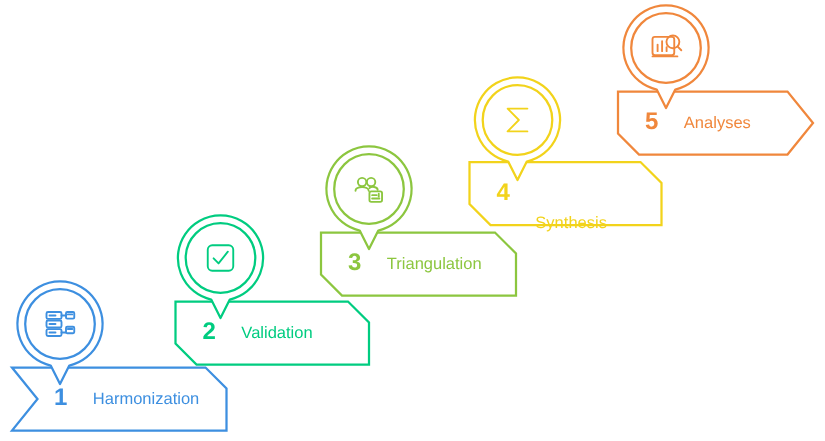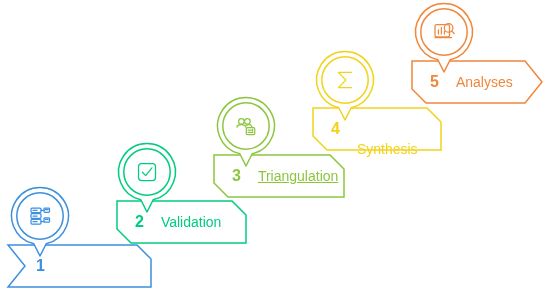--- a/index.html
+++ b/index.html
@@ -8,37 +8,38 @@
   #stage{position:relative;width:550px;height:294px;background:#fff;}
 
   .step{position:absolute;}
 
   .banner{position:absolute;left:0;top:0;}
   .banner svg{display:block;overflow:visible;}
 
   .blabel{position:absolute;display:flex;align-items:center;
           height:100%;top:0;pointer-events:none;}
   .num{font-size:16px;font-weight:bold;line-height:1;}
-  .txt{font-size:14px;line-height:1;margin-left:17px;}
+  .txt{font-size:11px;line-height:1;margin-left:17px;}
 
   .pin{position:absolute;}
   .pin svg{display:block;overflow:visible;}
 </style>
 </head>
 <body>
 
 <div id="stage">
     <div class="step" style="left: 8px; top: 245px; width: 143px; height: 42px;">
       <div class="banner">
         <svg width="143" height="42" viewBox="0 0 143 42">
           <path d="M 0 0 L 129 0 L 143 14 L 143 42 L 0 42 L 17 21 Z" fill="#ffffff" stroke="#3d8fe0" stroke-width="1.5" stroke-linejoin="miter"></path>
         </svg>
       </div>
       <div class="blabel" style="left: 28px;">
         <span class="num" style="color: rgb(61, 143, 224);">1</span>
+        <span class="txt" style="color: rgb(61, 143, 224);">Harmonization</span>
       </div>
     </div>
     <div class="pin" style="left: 10px; top: 186px;">
       <svg width="60" height="72" viewBox="0 0 60 72">
         <path d="M 23.8 57.71497790004531 A 28.4 28.4 0 1 1 36.2 57.71497790004531 L 30 70 Z" fill="#ffffff" stroke="#3d8fe0" stroke-width="1.5" stroke-linejoin="round"></path>
         <circle cx="30" cy="30" r="23.2" fill="none" stroke="#3d8fe0" stroke-width="1.5"></circle>
         <g transform="translate(30,30)">
           <rect x="-9" y="-8" width="10" height="4.6" rx="1" fill="none" stroke="#3d8fe0" stroke-width="1.25" stroke-linecap="round" stroke-linejoin="round"></rect>
           <rect x="-9" y="-2.3" width="10" height="4.6" rx="1" fill="none" stroke="#3d8fe0" stroke-width="1.25" stroke-linecap="round" stroke-linejoin="round"></rect>
           <rect x="-9" y="3.4" width="10" height="4.6" rx="1" fill="none" stroke="#3d8fe0" stroke-width="1.25" stroke-linecap="round" stroke-linejoin="round"></rect>
@@ -76,21 +77,21 @@
       </svg>
     </div>
     <div class="step" style="left: 214px; top: 155px; width: 130px; height: 42px;">
       <div class="banner">
         <svg width="130" height="42" viewBox="0 0 130 42">
           <path d="M 0 0 L 116 0 L 130 14 L 130 42 L 14 42 L 0 28 Z" fill="#ffffff" stroke="#8cc63f" stroke-width="1.5" stroke-linejoin="miter"></path>
         </svg>
       </div>
       <div class="blabel" style="left: 18px;">
         <span class="num" style="color: rgb(140, 198, 63);">3</span>
-        <span class="txt" style="color: rgb(140, 198, 63); text-decoration: underline;">Triangulation</span>
+        <span class="txt" style="color: rgb(140, 198, 63);">Triangulation</span>
       </div>
     </div>
     <div class="pin" style="left: 216px; top: 96px;">
       <svg width="60" height="72" viewBox="0 0 60 72">
         <path d="M 23.8 57.71497790004531 A 28.4 28.4 0 1 1 36.2 57.71497790004531 L 30 70 Z" fill="#ffffff" stroke="#8cc63f" stroke-width="1.5" stroke-linejoin="round"></path>
         <circle cx="30" cy="30" r="23.2" fill="none" stroke="#8cc63f" stroke-width="1.5"></circle>
         <g transform="translate(30,30)">
           <circle cx="-4.6" cy="-4.6" r="2.8" fill="none" stroke="#8cc63f" stroke-width="1.25" stroke-linecap="round" stroke-linejoin="round"></circle>
           <circle cx="1.4" cy="-4.6" r="2.8" fill="none" stroke="#8cc63f" stroke-width="1.25" stroke-linecap="round" stroke-linejoin="round"></circle>
           <path d="M -9 1.2 C -9 -2.1 -0.2 -2.1 -0.2 1.2" fill="none" stroke="#8cc63f" stroke-width="1.25" stroke-linecap="round" stroke-linejoin="round"></path>

